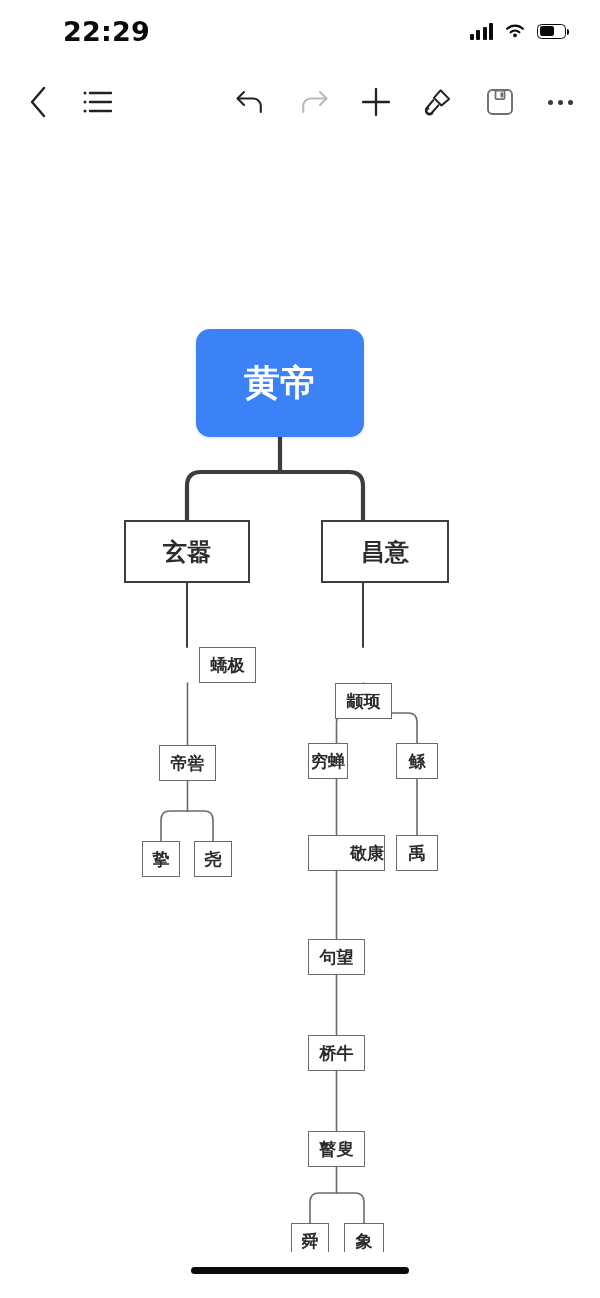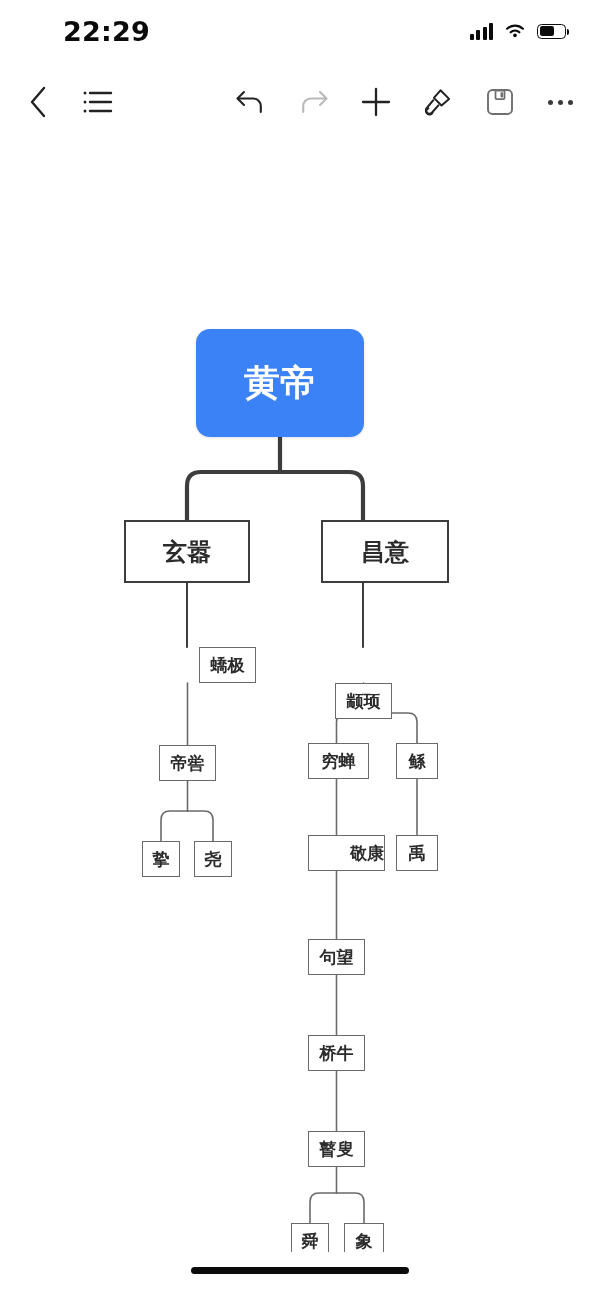--- a/index.html
+++ b/index.html
@@ -216,21 +216,21 @@
       </div>
       <div class="node small" style="left: 159px; top: 505px; width: 57px; height: 36px; margin-left: 40px;">
         <span>蟜极</span>
       </div>
       <div class="node small" style="left: 335px; top: 505px; width: 57px; height: 36px; margin-top: 36px;">
         <span>颛顼</span>
       </div>
       <div class="node small" style="left: 159px; top: 603px; width: 57px; height: 36px;">
         <span>帝喾</span>
       </div>
-      <div class="node small" style="left: 308px; top: 601px; width: 61px; height: 36px;">
+      <div class="node small" style="left: 308px; top: 601px; width: 40px; height: 36px;">
         <span>穷蝉</span>
       </div>
       <div class="node small" style="left: 396px; top: 601px; width: 42px; height: 36px;">
         <span>鲧</span>
       </div>
       <div class="node small" style="left: 142px; top: 699px; width: 38px; height: 36px;">
         <span>挚</span>
       </div>
       <div class="node small" style="left: 194px; top: 699px; width: 38px; height: 36px;">
         <span>尧</span>

